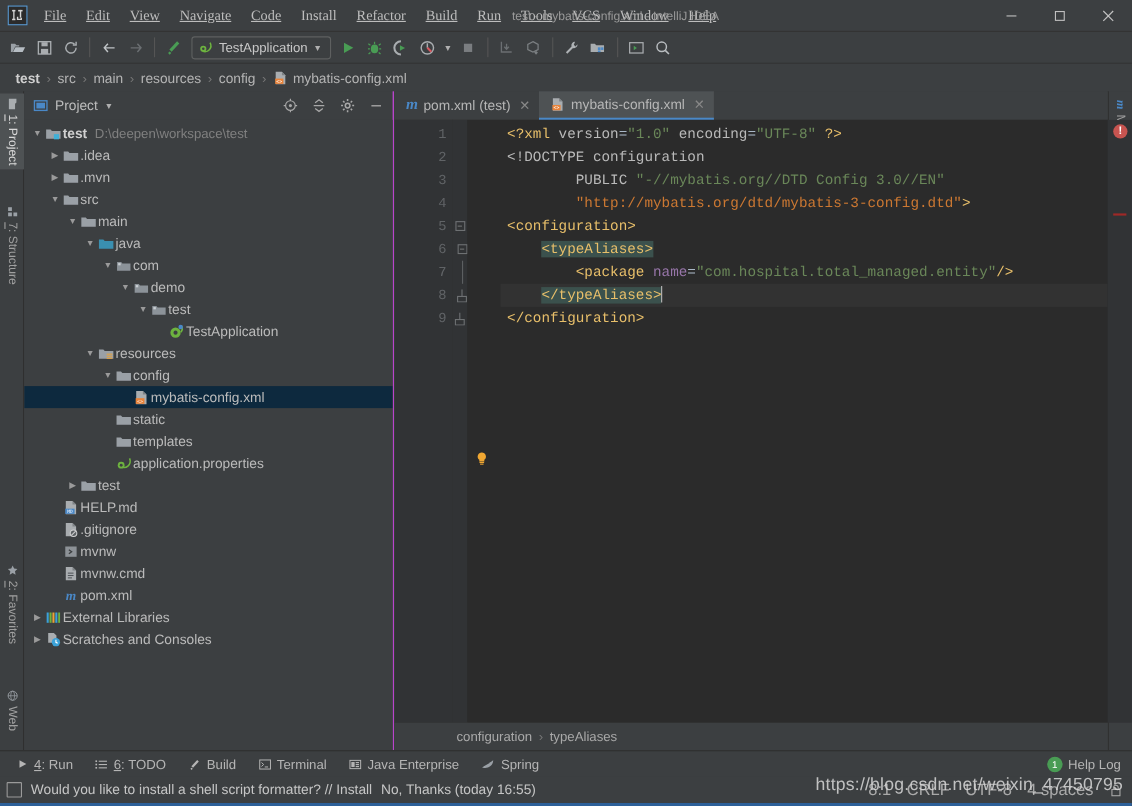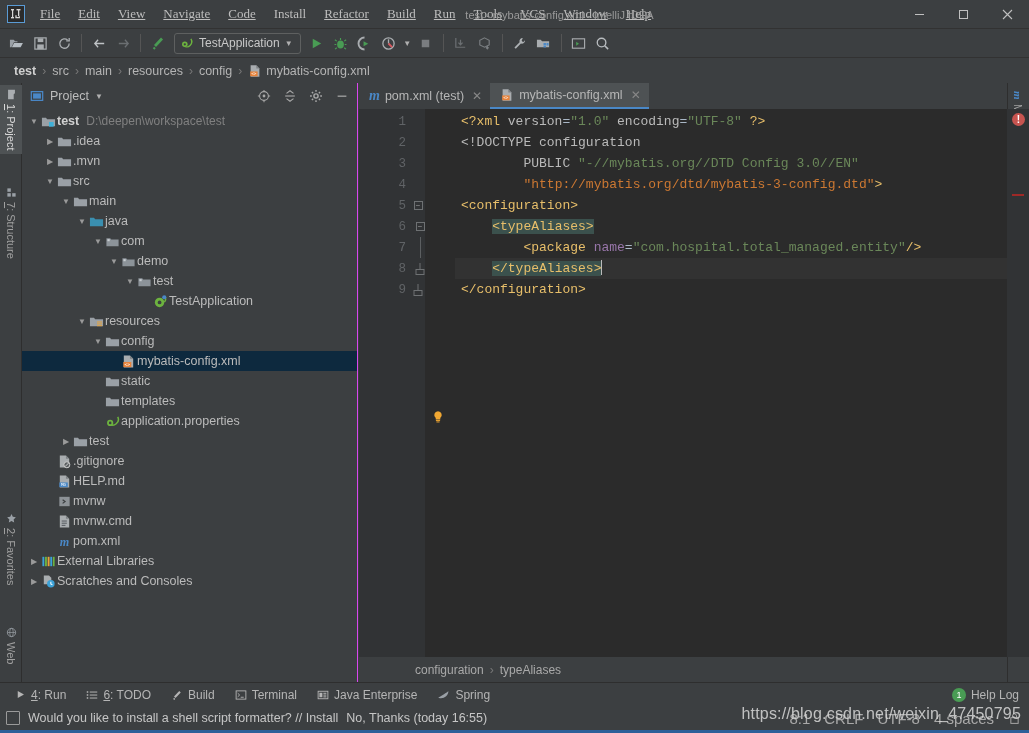--- a/index.html
+++ b/index.html
@@ -753,37 +753,37 @@
             </svg>
           </span>
           <span class="tlabel">test</span>
         </div>
         <div class="trow">
           <span class="tarrow" style="margin-left: 22px;"></span>
           <span class="ticon">
             <svg width="15" height="15" viewBox="0 0 16 16">
               <path d="M3 1.5h6.5L13 5v9.5H3z" fill="#a9adb0"></path>
               <path d="M9.5 1.5L13 5H9.5z" fill="#7e8285"></path>
+              <rect x="2.5" y="9" width="9" height="5" fill="#4a88c7"></rect>
+              <text x="7" y="13.1" font-size="4.4" fill="#fff" text-anchor="middle" font-family="monospace">MD</text>
+            </svg>
+          </span>
+          <span class="tlabel">HELP.md</span>
+        </div>
+        <div class="trow">
+          <span class="tarrow" style="margin-left: 22px;"></span>
+          <span class="ticon">
+            <svg width="15" height="15" viewBox="0 0 16 16">
+              <path d="M3 1.5h6.5L13 5v9.5H3z" fill="#a9adb0"></path>
+              <path d="M9.5 1.5L13 5H9.5z" fill="#7e8285"></path>
               <circle cx="10.5" cy="11.5" r="3.2" fill="#5c6063" stroke="#d0d0d0" stroke-width="1"></circle>
               <path d="M8.4 13.6l4.2-4.2" stroke="#d0d0d0" stroke-width="1"></path>
             </svg>
           </span>
           <span class="tlabel">.gitignore</span>
-        </div>
-        <div class="trow">
-          <span class="tarrow" style="margin-left: 22px;"></span>
-          <span class="ticon">
-            <svg width="15" height="15" viewBox="0 0 16 16">
-              <path d="M3 1.5h6.5L13 5v9.5H3z" fill="#a9adb0"></path>
-              <path d="M9.5 1.5L13 5H9.5z" fill="#7e8285"></path>
-              <rect x="2.5" y="9" width="9" height="5" fill="#4a88c7"></rect>
-              <text x="7" y="13.1" font-size="4.4" fill="#fff" text-anchor="middle" font-family="monospace">MD</text>
-            </svg>
-          </span>
-          <span class="tlabel">HELP.md</span>
         </div>
         <div class="trow">
           <span class="tarrow" style="margin-left: 22px;"></span>
           <span class="ticon">
             <svg width="15" height="15" viewBox="0 0 16 16">
               <rect x="2.5" y="3" width="11" height="10" fill="#8d9297"></rect>
               <path d="M6 6.2l2.6 1.9L6 10" stroke="#3c3f41" stroke-width="1.3" fill="none"></path>
             </svg>
           </span>
           <span class="tlabel">mvnw</span>

